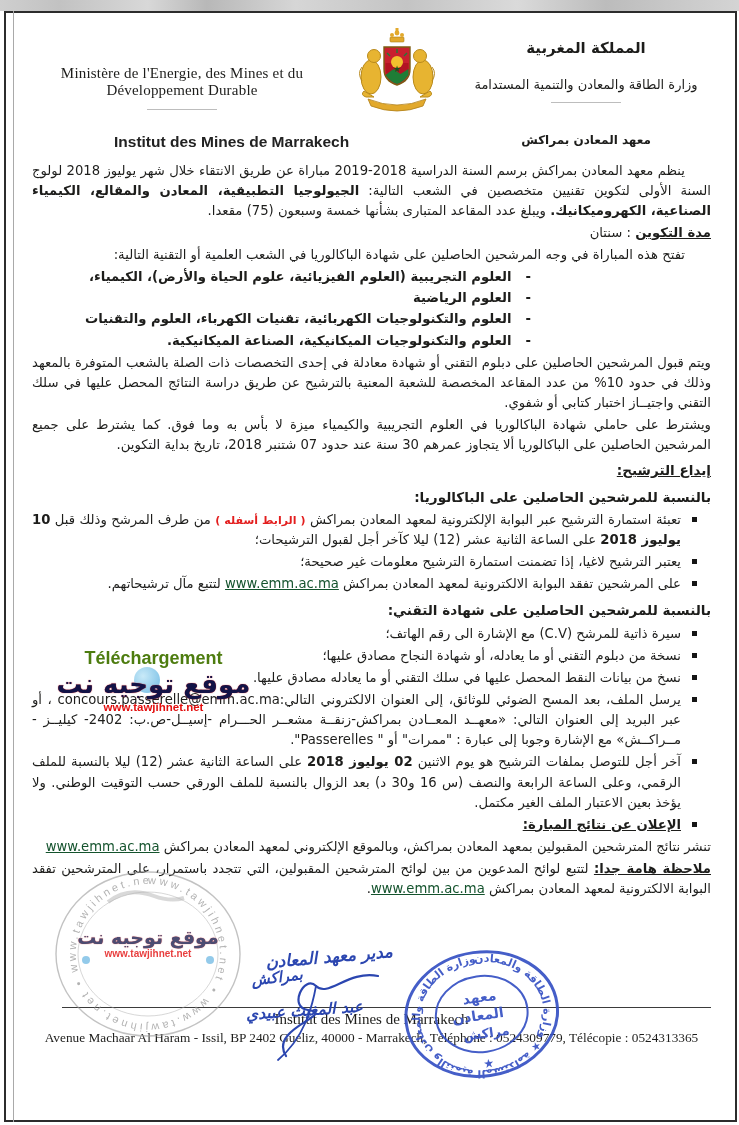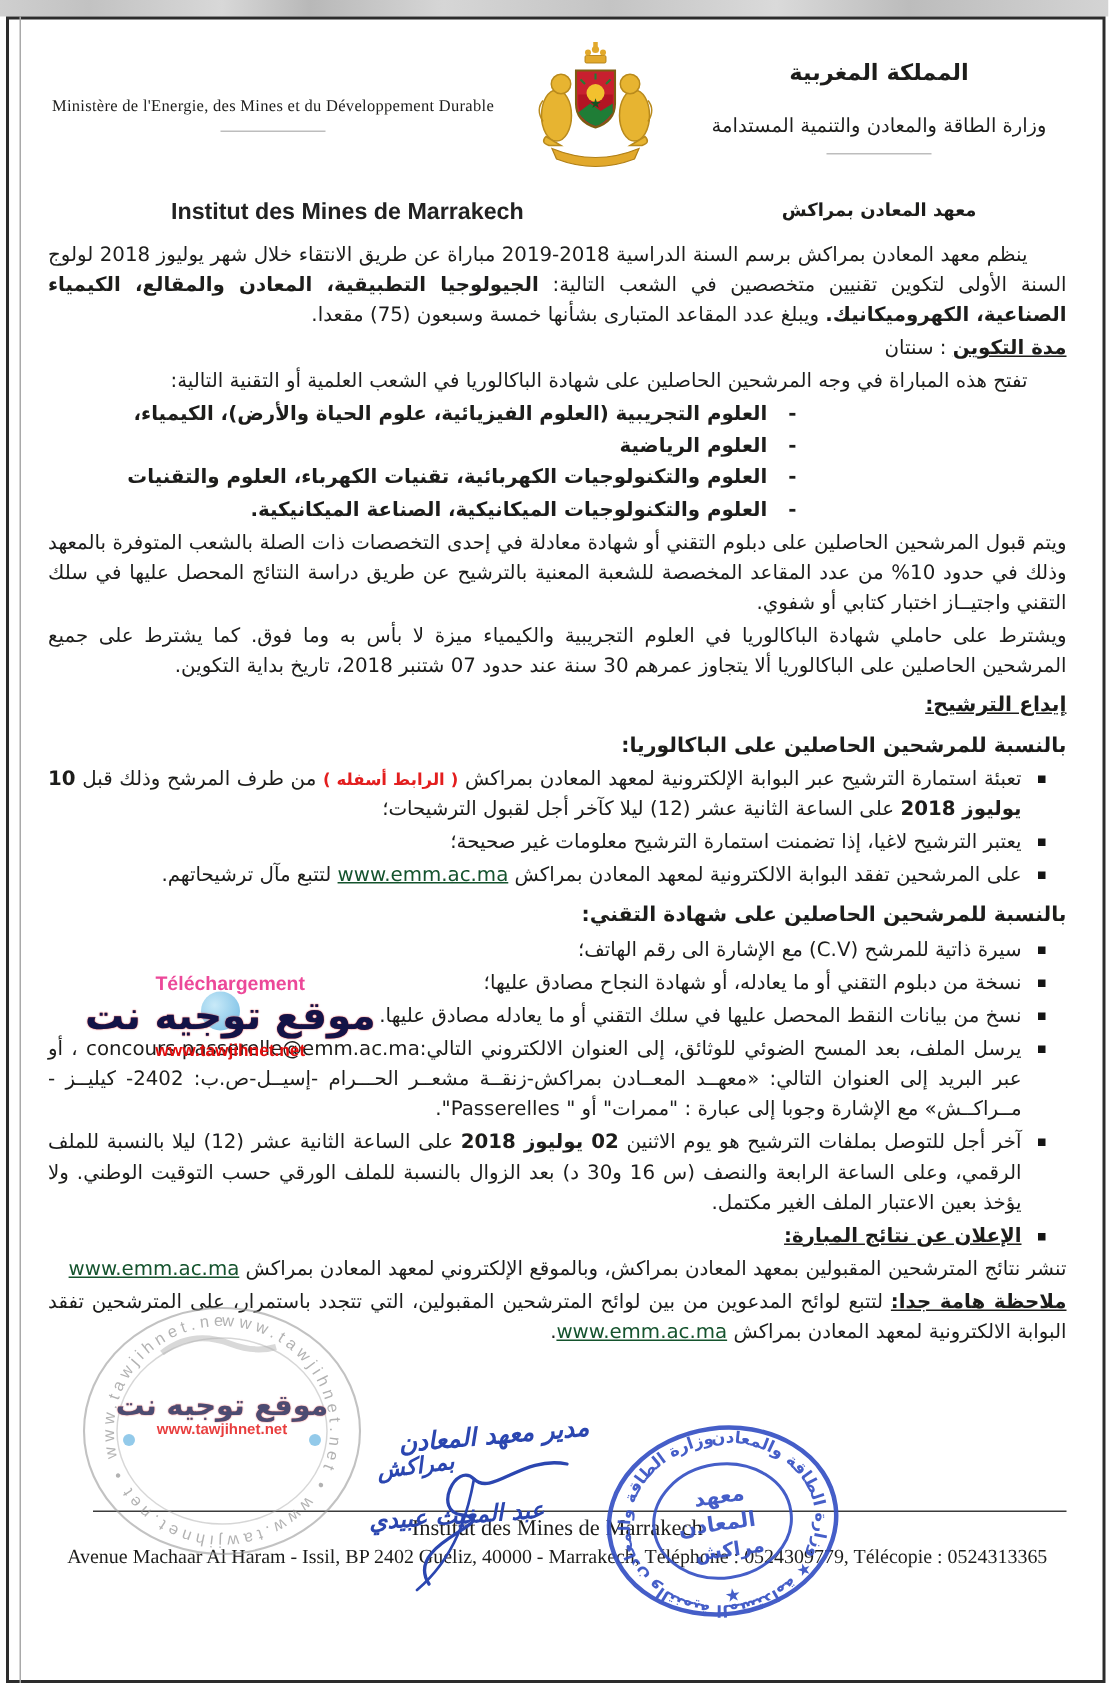--- a/index.html
+++ b/index.html
@@ -12,21 +12,21 @@
     background:linear-gradient(90deg,#cfcfcf 0%,#c2c2c2 8%,#d8d8d8 20%,#b8b8b8 28%,#d6d6d6 40%,#c4c4c4 55%,#dadada 70%,#bcbcbc 82%,#d4d4d4 100%);}
   .frame{position:absolute;top:11px;left:4px;right:2px;bottom:3px;border:2px solid #2c2c2c;z-index:1;}
   .frame-left2{position:absolute;top:11px;bottom:3px;left:13px;width:1px;background:#a9a9a9;z-index:1;}
   .content{position:absolute;top:13px;left:16px;right:6px;bottom:6px;padding:12px 22px 0 16px;z-index:2;overflow:hidden;}
 
   
   .hdr{display:flex;direction:ltr;align-items:flex-start;justify-content:space-between;}
   .hdr-col{text-align:center;}
   .hdr-fr{width:300px;padding-top:18px;font-family:"Liberation Serif",serif;}
   .hdr-fr .kingdom{font-weight:bold;font-size:16px;}
-  .hdr-fr .ministry{font-size:11px;margin-top:22px;letter-spacing:.2px;}
+  .hdr-fr .ministry{font-size:15px;margin-top:22px;letter-spacing:.2px;}
   .hdr-ar{width:250px;padding-top:14px;direction:rtl;}
   .hdr-ar .kingdom{font-weight:bold;font-size:15px;}
   .hdr-ar .ministry{font-size:13px;margin-top:20px;}
   .mini-rule{height:1px;width:70px;background:#bdbdbd;margin:10px auto 0;}
   .inst-row{display:flex;direction:ltr;justify-content:space-between;margin-top:12px;}
   .inst-fr{font-family:"Liberation Sans",sans-serif;font-weight:bold;font-size:15.5px;margin-left:82px;color:#222;}
   .inst-ar{font-weight:bold;font-size:12px;margin-right:60px;direction:rtl;}
 
   
   .doc{direction:rtl;text-align:justify;font-size:13.2px;line-height:1.52;margin-top:10px;}
@@ -49,21 +49,21 @@
 
   
   .sign-zone{position:relative;height:104px;}
   .footer-rule{height:1px;background:#3b3b3b;margin:2px 0 3px 30px;}
   .footer{direction:ltr;text-align:center;font-family:"Liberation Serif",serif;}
   .footer .f1{font-size:15px;margin-top:1px;}
   .footer .f2{font-size:13.3px;margin-top:2px;}
 
   
   .wm-mid{position:absolute;left:56px;top:648px;width:195px;text-align:center;z-index:3;}
-  .wm-mid .t{color:#ec4899;font-weight:bold;font-size:13px;font-family:"Liberation Sans",sans-serif;}
+  .wm-mid .t{color:#4d7c0f;font-weight:bold;font-size:18px;font-family:"Liberation Sans",sans-serif;}
   .wm-brand{position:relative;font-weight:bold;font-size:26px;color:#131347;
     text-shadow:0 0 1px #d01616;line-height:1.05;margin-top:2px;}
   .wm-brand .dot{position:absolute;left:78px;top:-4px;width:26px;height:26px;border-radius:50%;
     background:radial-gradient(circle at 35% 35%,#bfe6f7,#57aede);opacity:.85;z-index:-1;}
   .wm-mid .u2{color:#e30f0f;font-size:11.5px;font-weight:bold;margin-top:3px;font-family:"Liberation Sans",sans-serif;}
   .wm-circ{position:absolute;left:48px;top:868px;z-index:3;opacity:.8;}
   .wm-circ .inner-brand{position:absolute;left:50%;top:58px;transform:translateX(-50%);width:150px;text-align:center;}
   .wm-circ .inner-brand .b1{font-weight:bold;font-size:19px;color:#20204f;text-shadow:0 0 1px #d01616;}
   .wm-circ .inner-brand .b2{color:#e30f0f;font-size:10px;font-weight:bold;font-family:"Liberation Sans",sans-serif;}
   .stamp{position:absolute;left:398px;top:948px;z-index:4;opacity:.93;transform:rotate(-8deg);}

